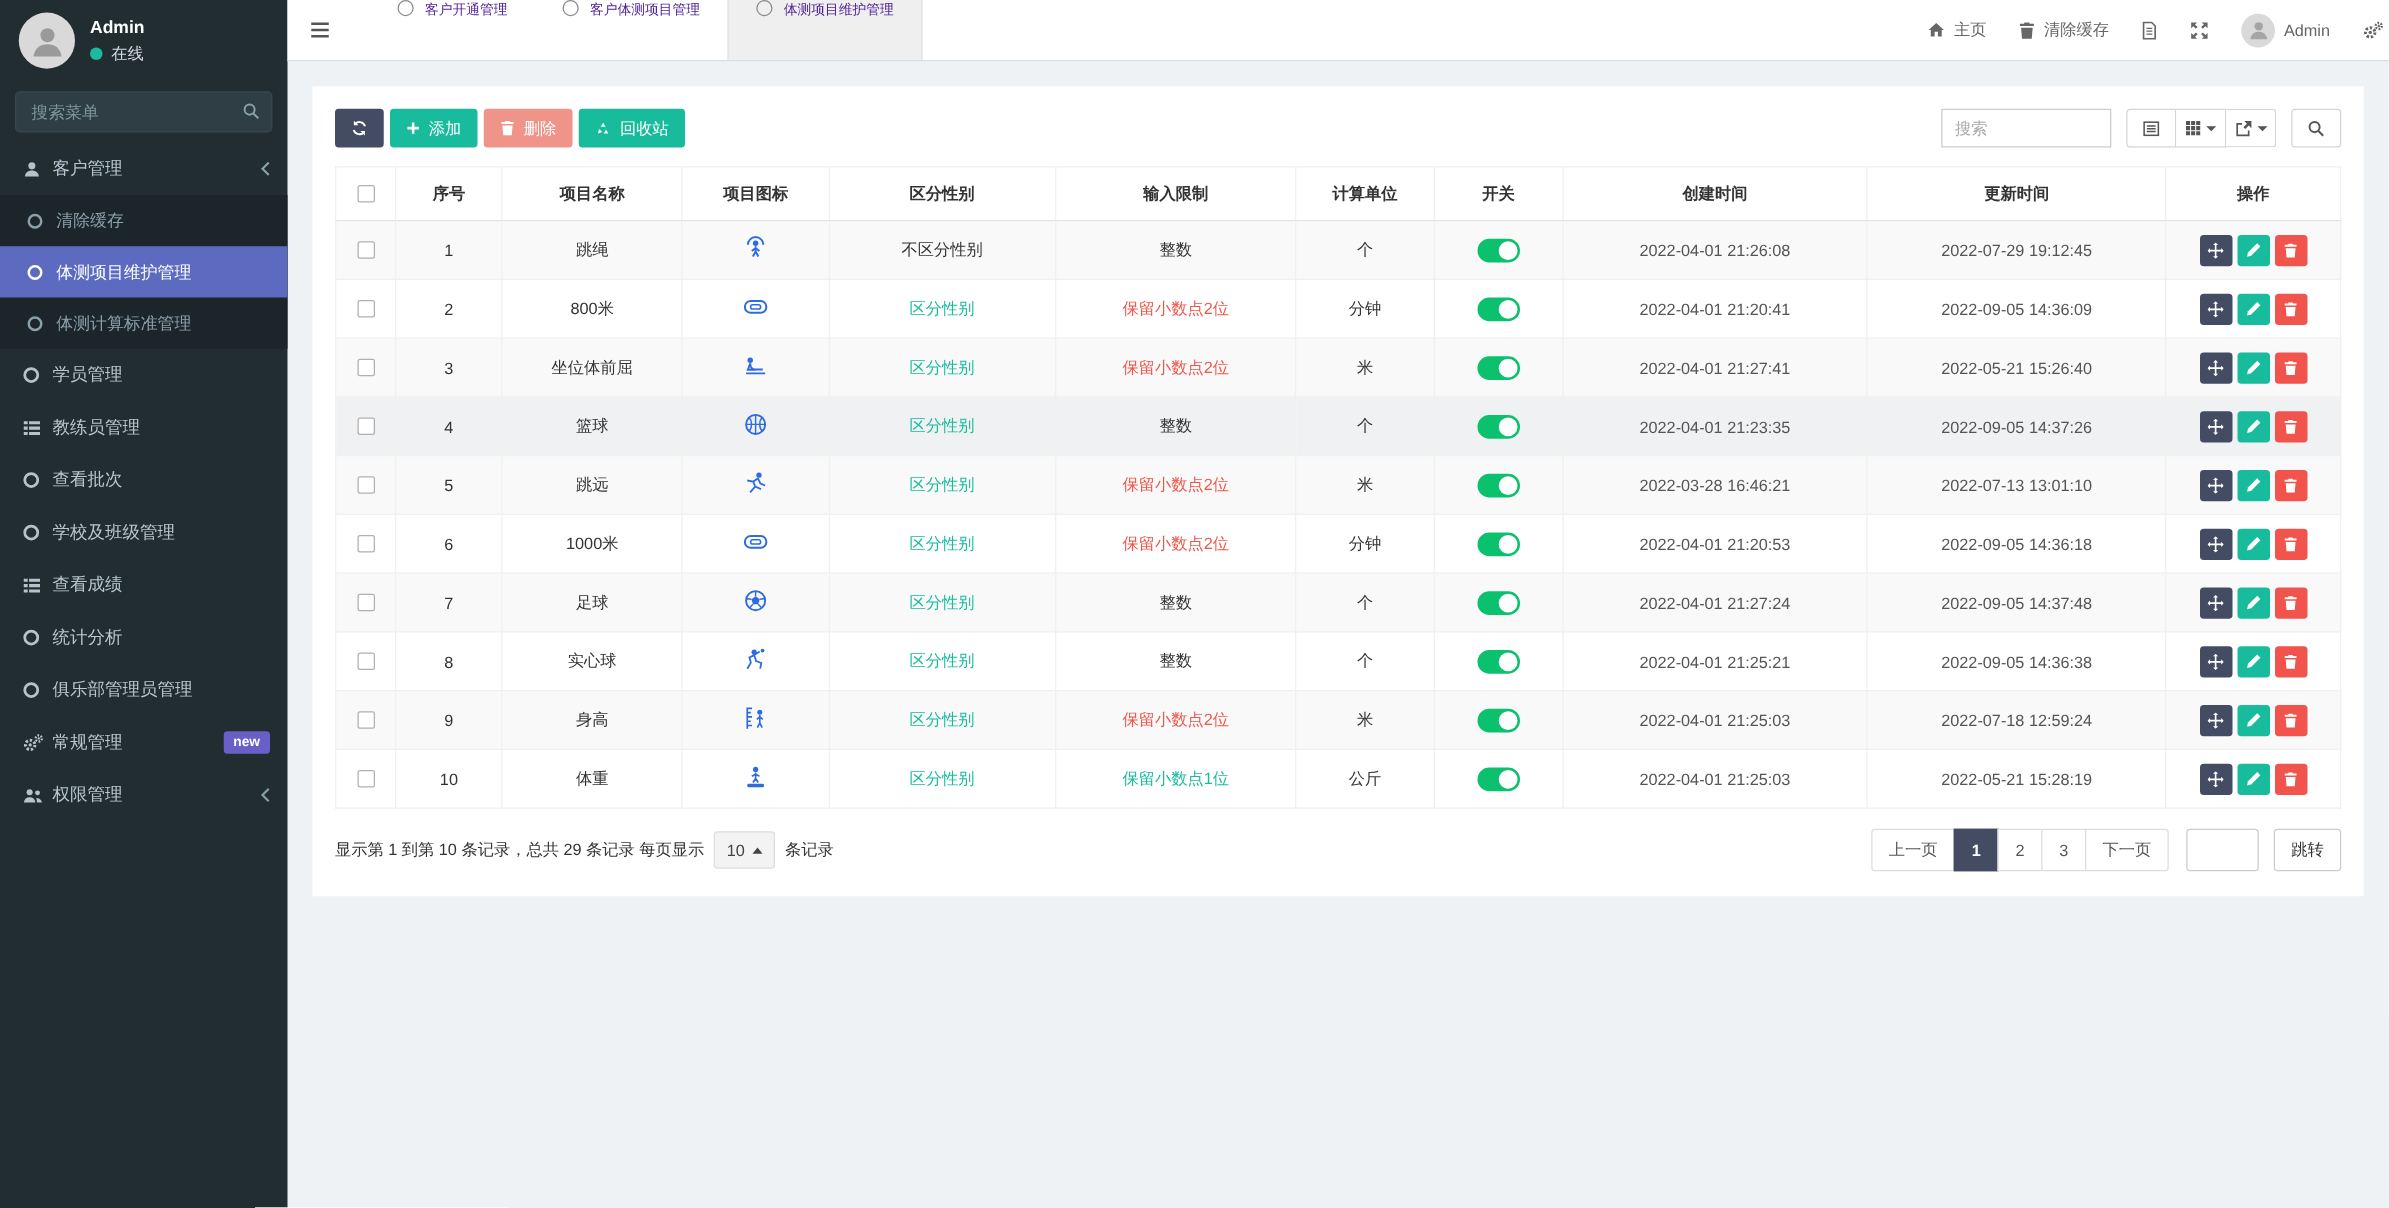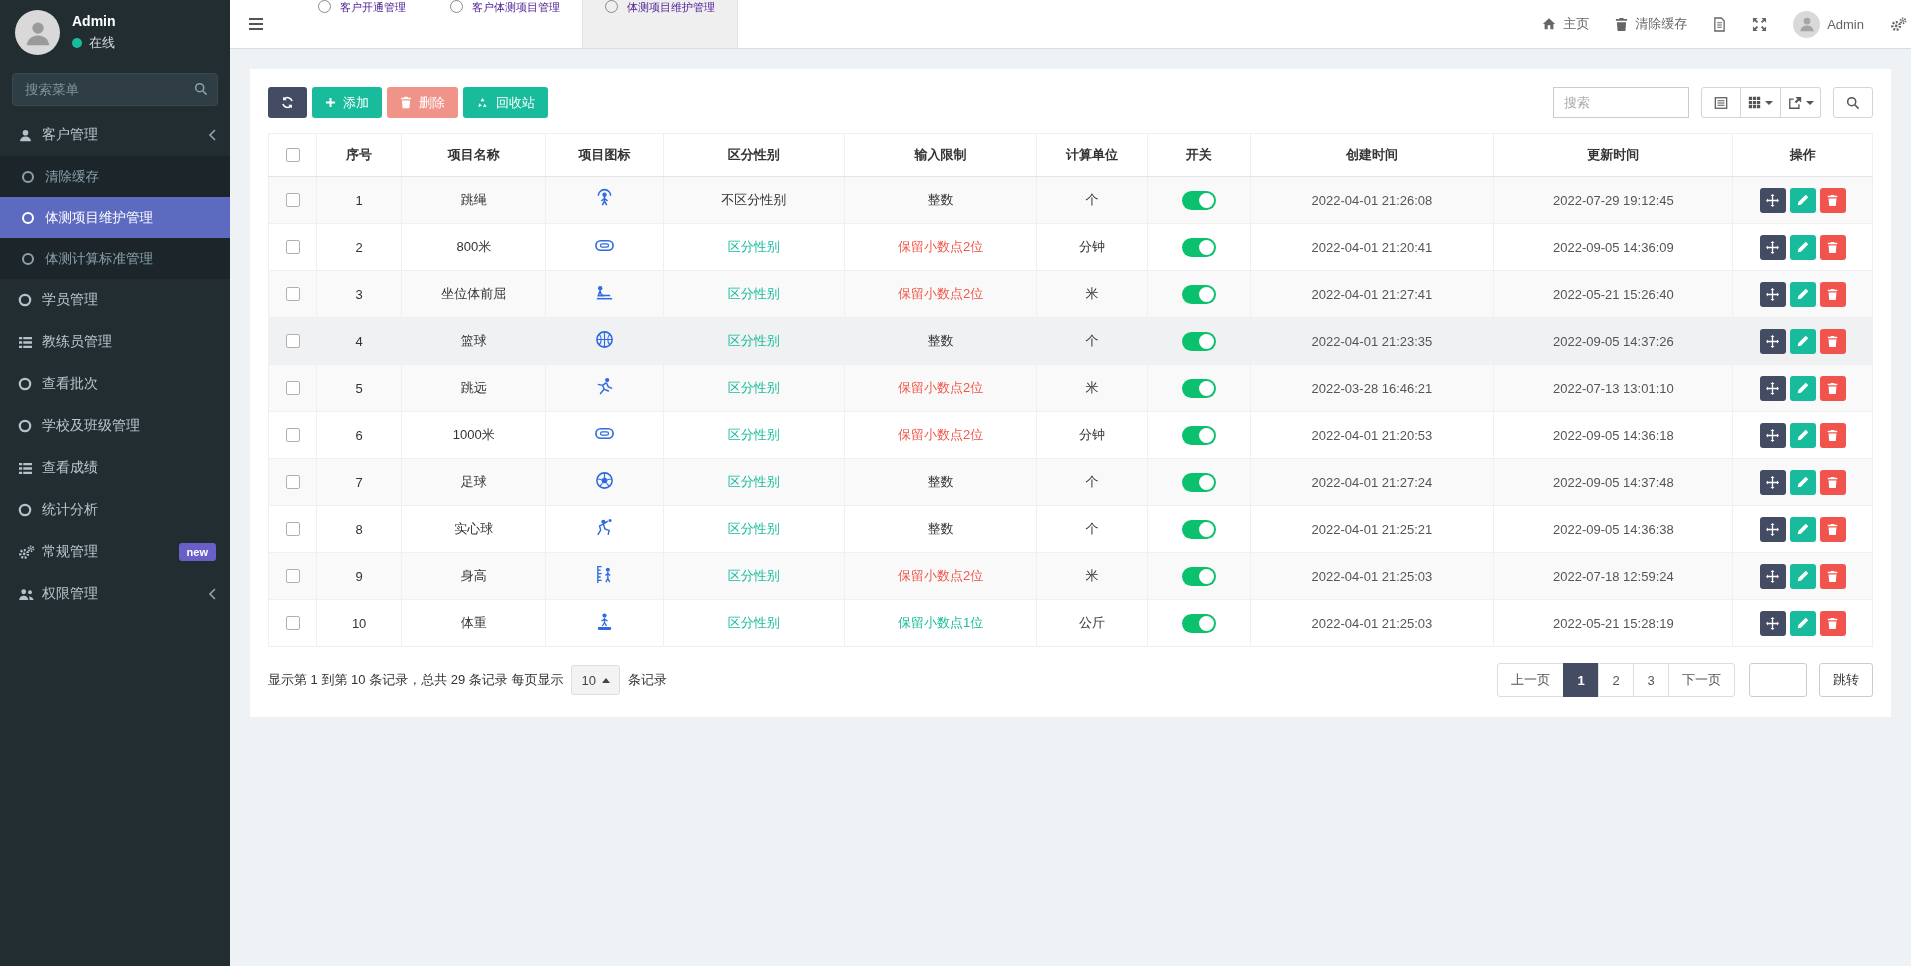--- a/index.html
+++ b/index.html
@@ -200,20 +200,28 @@
         </span>
         <span class="mi-label">查看成绩</span>
       </li>
       <li class="menu-item">
         <span class="mi-icon">
           <svg width="14" height="14" viewBox="0 0 14 14">
             <circle cx="7" cy="7" r="5.2" fill="none" stroke="currentColor" stroke-width="2.2"></circle>
           </svg>
         </span>
         <span class="mi-label">统计分析</span>
+      </li>
+      <li class="menu-item">
+        <span class="mi-icon">
+          <svg width="14" height="14" viewBox="0 0 14 14">
+            <circle cx="7" cy="7" r="5.2" fill="none" stroke="currentColor" stroke-width="2.2"></circle>
+          </svg>
+        </span>
+        <span class="mi-label">俱乐部管理员管理</span>
       </li>
       <li class="menu-item">
         <span class="mi-icon">
           <svg width="17" height="15" viewBox="0 0 18 16">
             <circle cx="6.5" cy="9.5" r="4" fill="none" stroke="currentColor" stroke-width="2.6" stroke-dasharray="2 1.6"></circle>
             <circle cx="6.5" cy="9.5" r="1.4" fill="currentColor"></circle>
             <circle cx="13.8" cy="4" r="2.6" fill="none" stroke="currentColor" stroke-width="2" stroke-dasharray="1.5 1.2"></circle>
             <circle cx="13.8" cy="4" r="1" fill="currentColor"></circle>
           </svg>
         </span>

